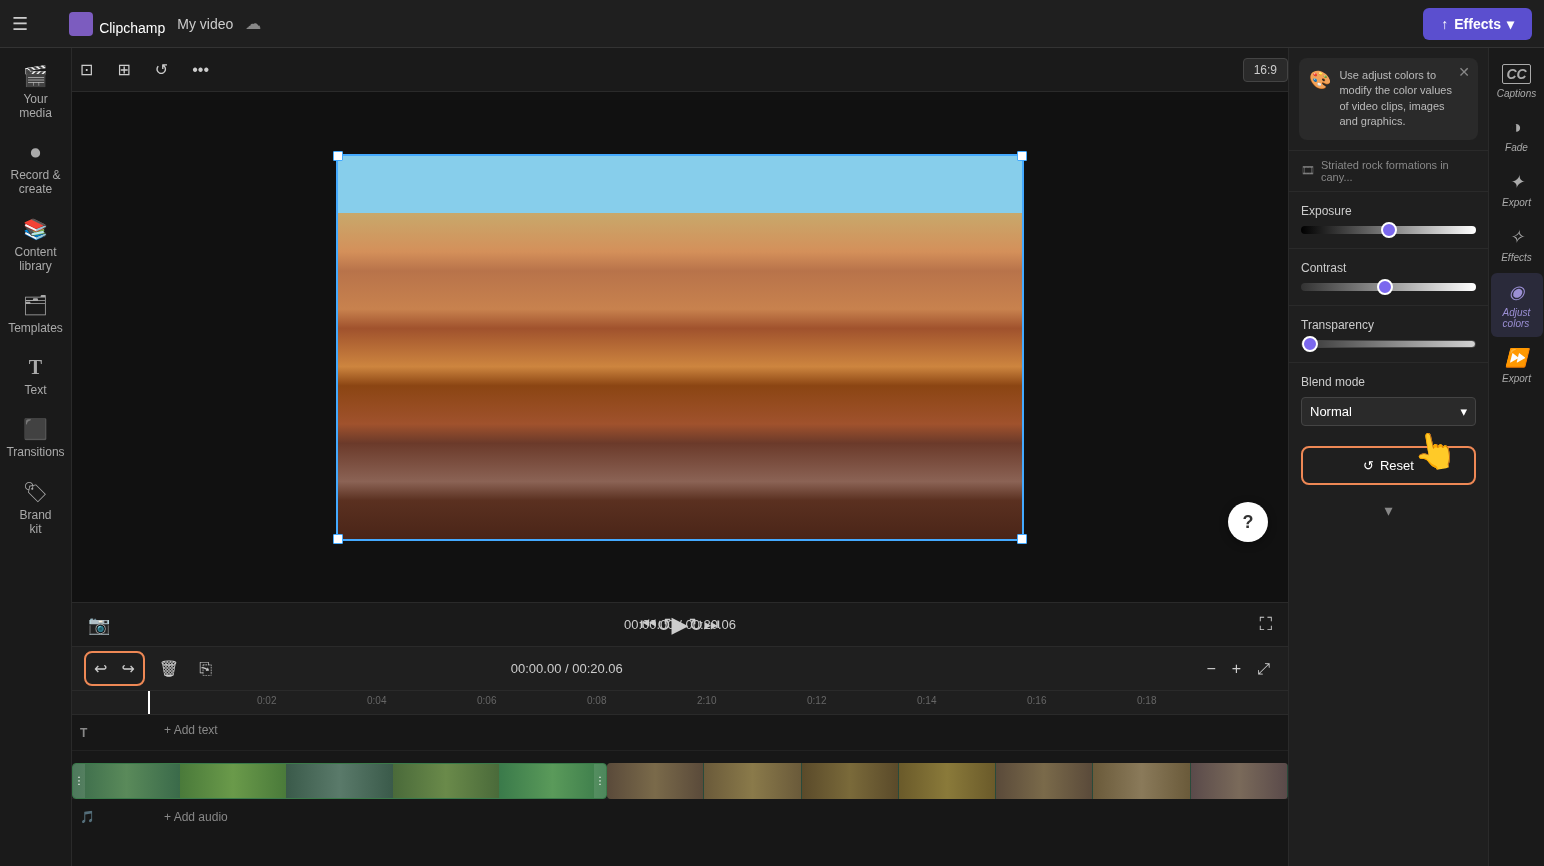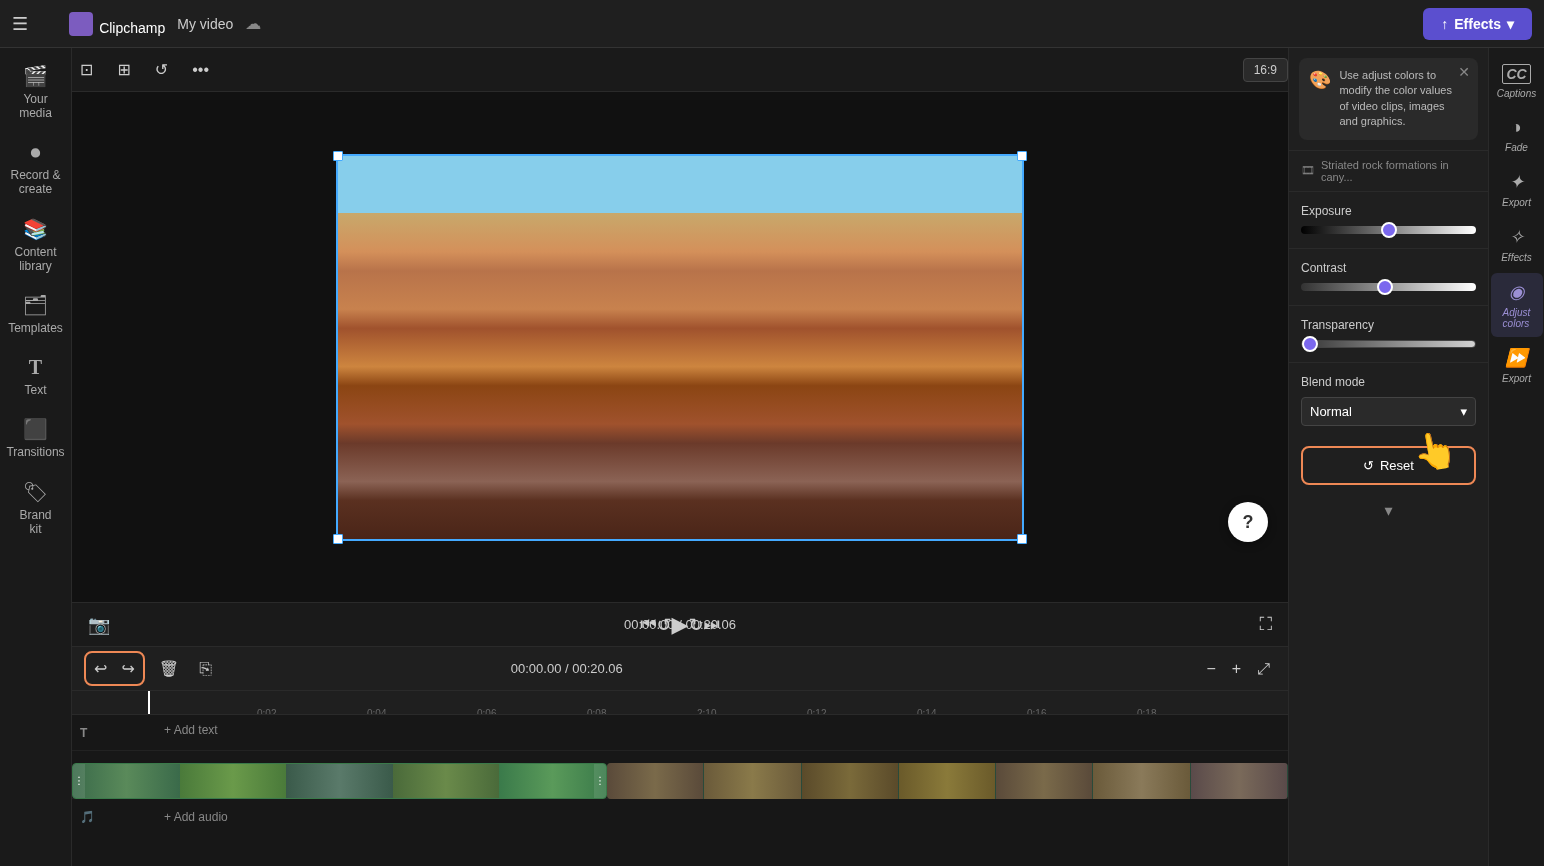--- a/index.html
+++ b/index.html
@@ -68,21 +68,21 @@
     
     .timeline-area { height: 220px; background: #171717; border-top: 1px solid #2a2a2a; display: flex; flex-direction: column; flex-shrink: 0; }
     .timeline-toolbar { height: 44px; background: #1f1f1f; display: flex; align-items: center; padding: 0 12px; gap: 8px; border-bottom: 1px solid #2a2a2a; }
     .tl-btn { background: none; border: none; color: #ccc; cursor: pointer; font-size: 16px; padding: 4px 6px; border-radius: 4px; }
     .undo-redo-group { display: flex; gap: 2px; border: 2px solid #e85; border-radius: 8px; padding: 2px; }
     .tl-time { font-size: 13px; color: #ccc; margin: 0 auto; }
     .tl-zoom-group { display: flex; align-items: center; gap: 4px; margin-left: auto; }
 
     .timeline-body { flex: 1; display: flex; flex-direction: column; overflow: hidden; }
     .timeline-ruler { height: 24px; background: #1f1f1f; position: relative; border-bottom: 1px solid #2a2a2a; overflow: hidden; }
-    .ruler-mark { position: absolute; top: 17px; font-size: 10px; color: #666; }
+    .ruler-mark { position: absolute; top: 4px; font-size: 10px; color: #666; }
     .playhead { position: absolute; left: 76px; top: 0; width: 2px; background: #fff; height: 100%; z-index: 10; }
     .track-row { display: flex; align-items: center; height: 48px; border-bottom: 1px solid #222; }
     .track-label { width: 80px; padding: 0 8px; font-size: 12px; color: #888; flex-shrink: 0; }
     .track-content { flex: 1; height: 100%; position: relative; overflow: hidden; margin-top: 16px; }
     .add-text-btn { font-size: 12px; color: #888; cursor: pointer; padding: 0 12px; display: flex; align-items: center; gap: 4px; }
     .add-audio-btn { font-size: 12px; color: #888; cursor: pointer; padding: 0 12px; display: flex; align-items: center; gap: 4px; }
 
     .video-clip { position: absolute; left: 0; top: 4px; width: 535px; height: 36px; background: #2a5a3a; border-radius: 4px; overflow: hidden; display: flex; align-items: center; border: 1px solid #3a7a4a; }
     .clip-thumbnails { display: flex; width: 100%; height: 100%; }
     .clip-thumb { flex: 1; background: linear-gradient(90deg, #4a7a5a, #6a9a6a, #4a7a5a); height: 100%; }

